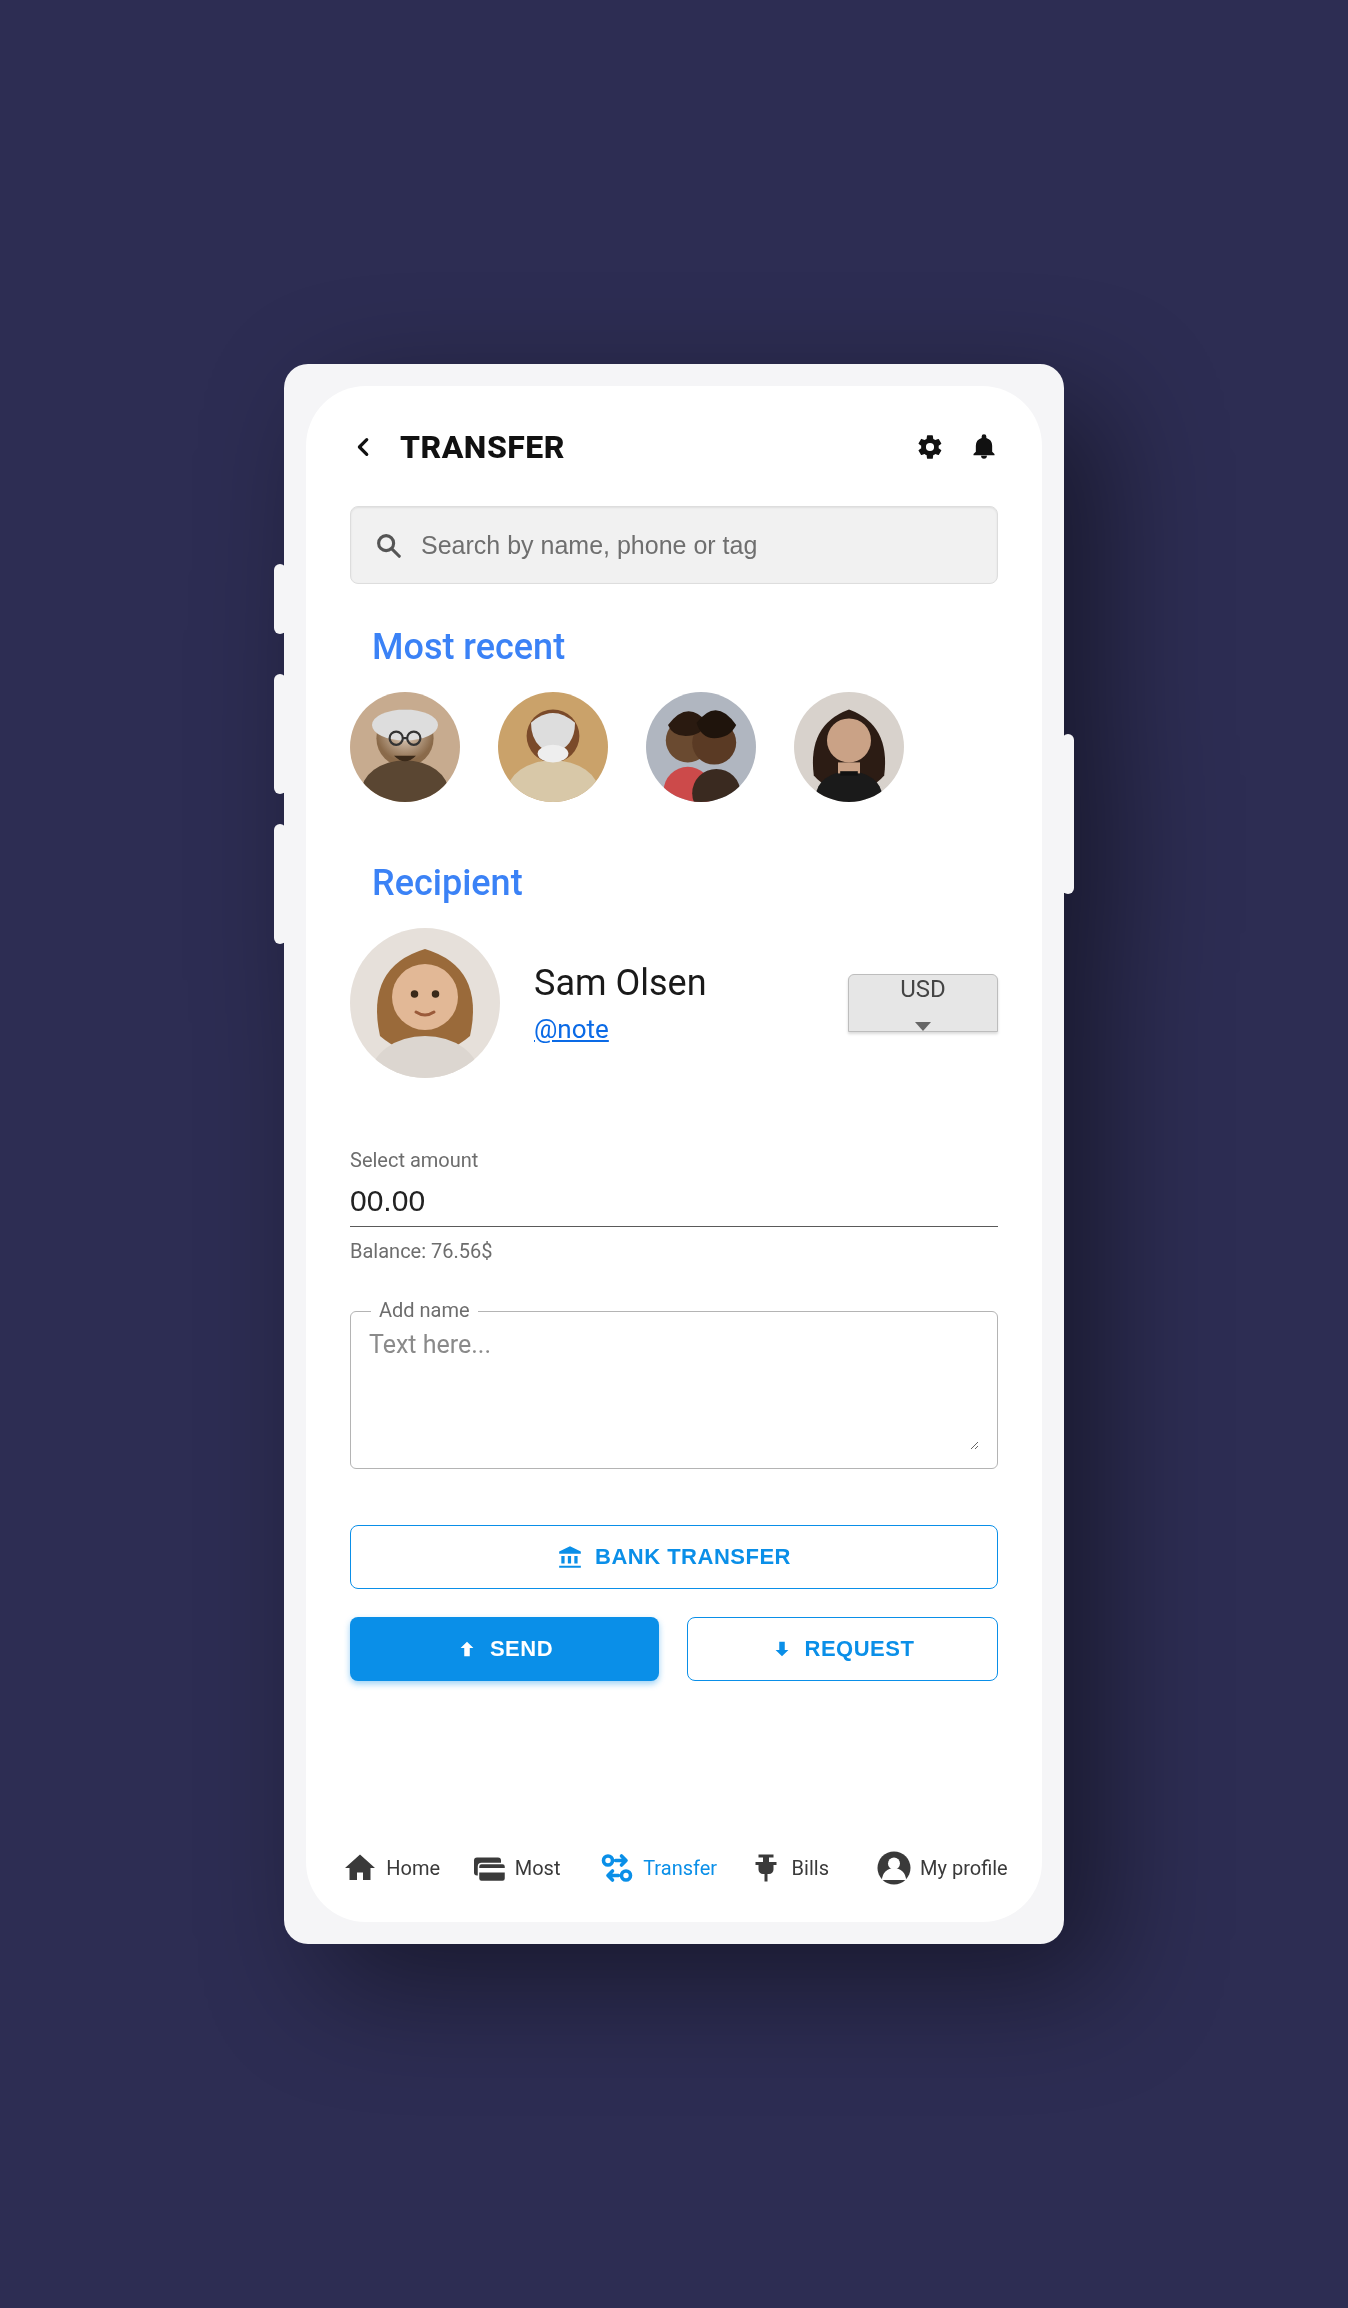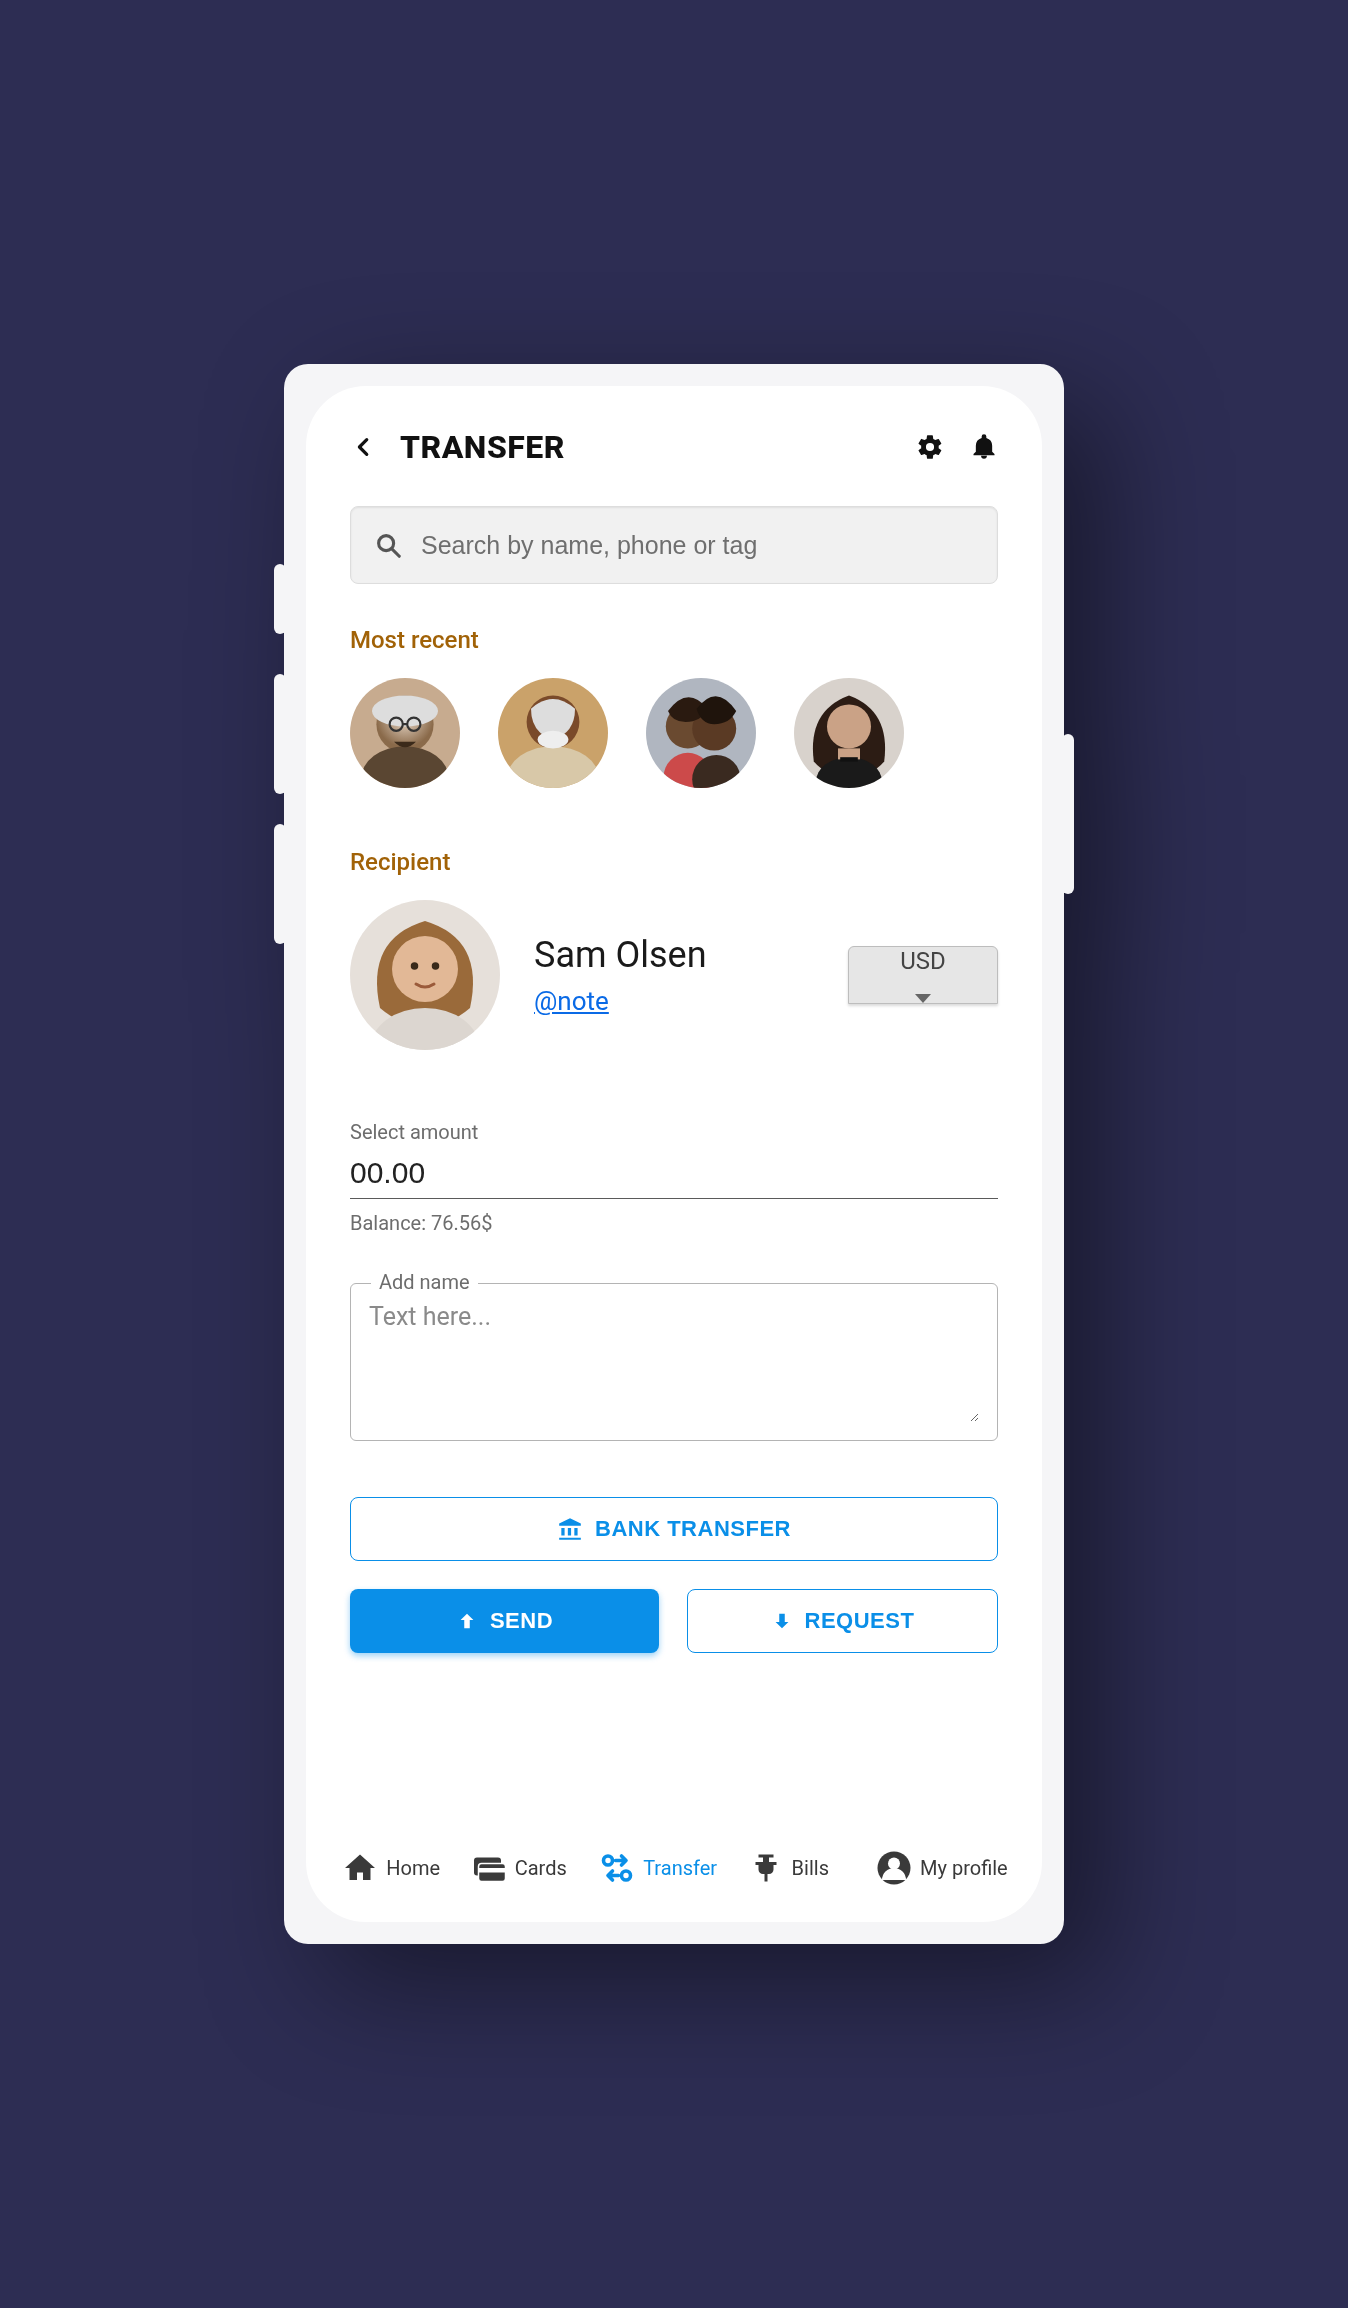--- a/index.html
+++ b/index.html
@@ -76,21 +76,21 @@
     padding: 0 22px;
     gap: 18px;
     box-shadow: inset 0 1px 2px rgba(0,0,0,0.08);
     margin-bottom: 42px;
   }
   .search input {
     flex:1; border:none; background:transparent; outline:none;
     font-size: 25px; color:#333;
   }
   .search input::placeholder { color: #6f6f6f; }
-  h2.section { font-size: 24px; font-weight: 500; color: #a16207; margin-bottom: 24px; }
+  h2.section { font-size: 36px; font-weight: 500; color: #3b82f6; margin-bottom: 24px; margin-left: 22px; }
   .recent-row { display:flex; gap: 38px; margin-bottom: 60px; }
   .avatar {
     width: 110px; height: 110px; border-radius: 50%;
     display:flex; align-items:center; justify-content:center;
     overflow:hidden;
     cursor:pointer;
   }
   .avatar svg { width: 100%; height: 100%; }
   .recipient-row { display:flex; align-items:center; gap: 34px; margin-top: 18px; margin-bottom: 70px; }
   .recipient-row .avatar { width: 150px; height: 150px; }
@@ -330,21 +330,21 @@
           <span>Home</span>
         </div>
         <div class="nav-item">
           <span class="nav-icon">
             <svg viewBox="0 0 24 24" width="36" height="36">
                 <rect x="2" y="5" width="18" height="12" rx="2" fill="#3a3a3a"></rect>
                 <rect x="5" y="9" width="18" height="12" rx="2" fill="#3a3a3a" stroke="#fff" stroke-width="1"></rect>
                 <rect x="5" y="12" width="18" height="3" fill="#fff"></rect>
               </svg>
           </span>
-          <span>Cards</span>
+          <span>Most</span>
         </div>
         <div class="nav-item active">
           <span class="nav-icon">
             <svg viewBox="0 0 24 24" width="40" height="36">
                 <g fill="none" stroke="#0a8fe8" stroke-width="2.4" stroke-linecap="round" stroke-linejoin="round">
                   <circle cx="6" cy="7" r="3"></circle>
                   <path d="M11 7h7m0 0-3-3m3 3-3 3"></path>
                   <circle cx="18" cy="17" r="3"></circle>
                   <path d="M13 17H6m0 0 3 3m-3-3 3-3"></path>
                 </g>

